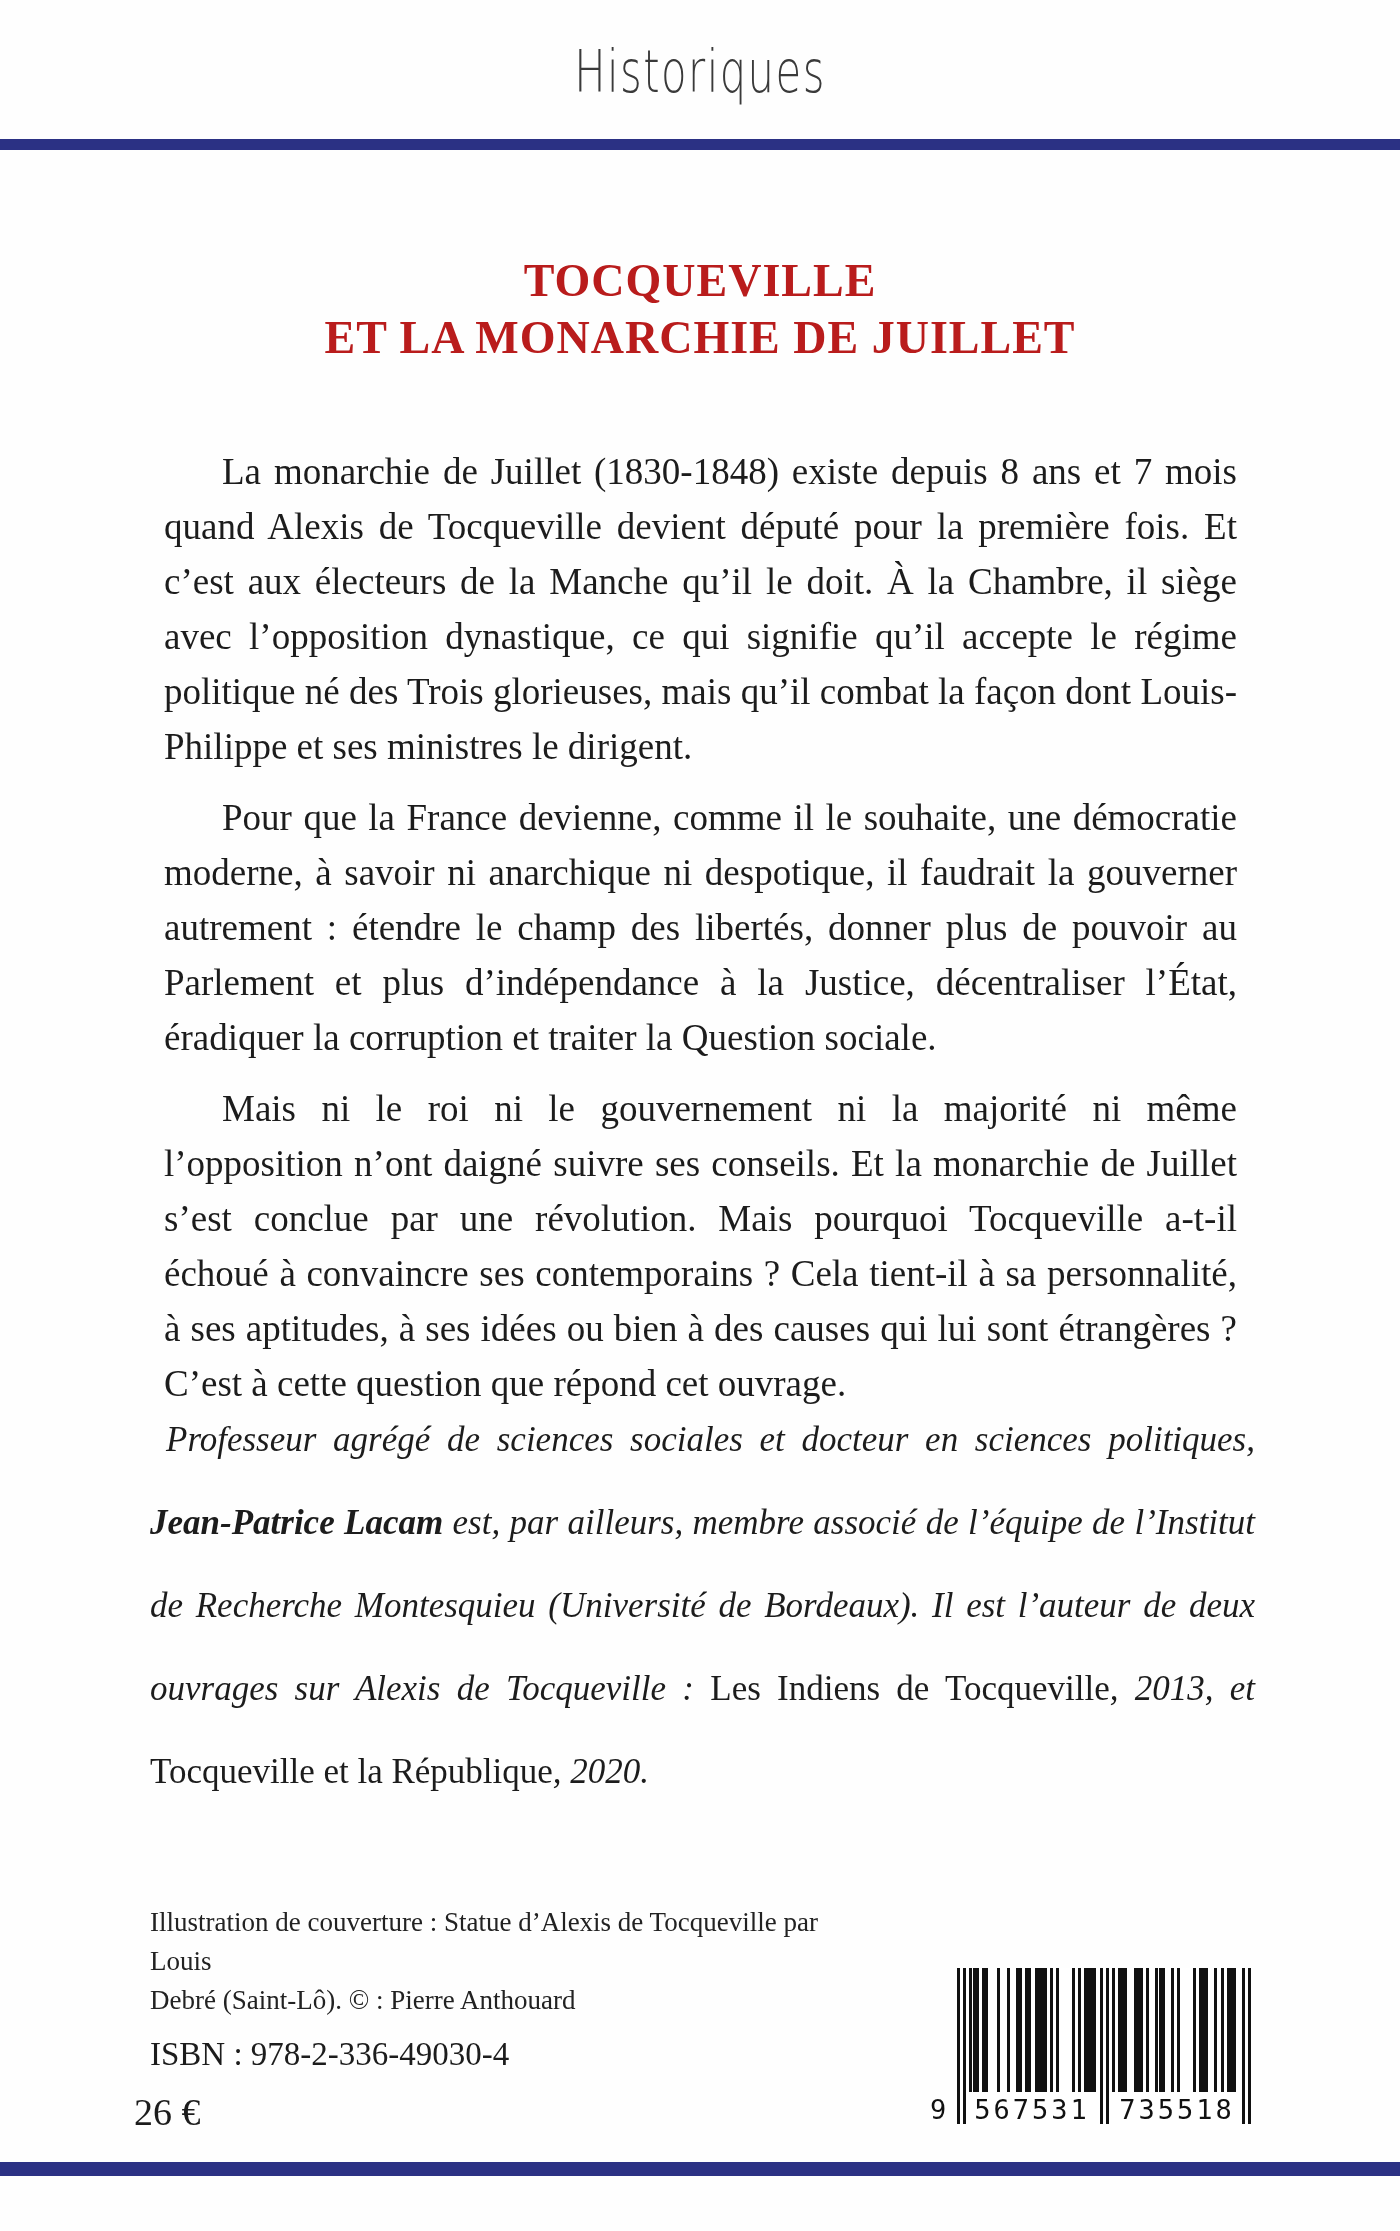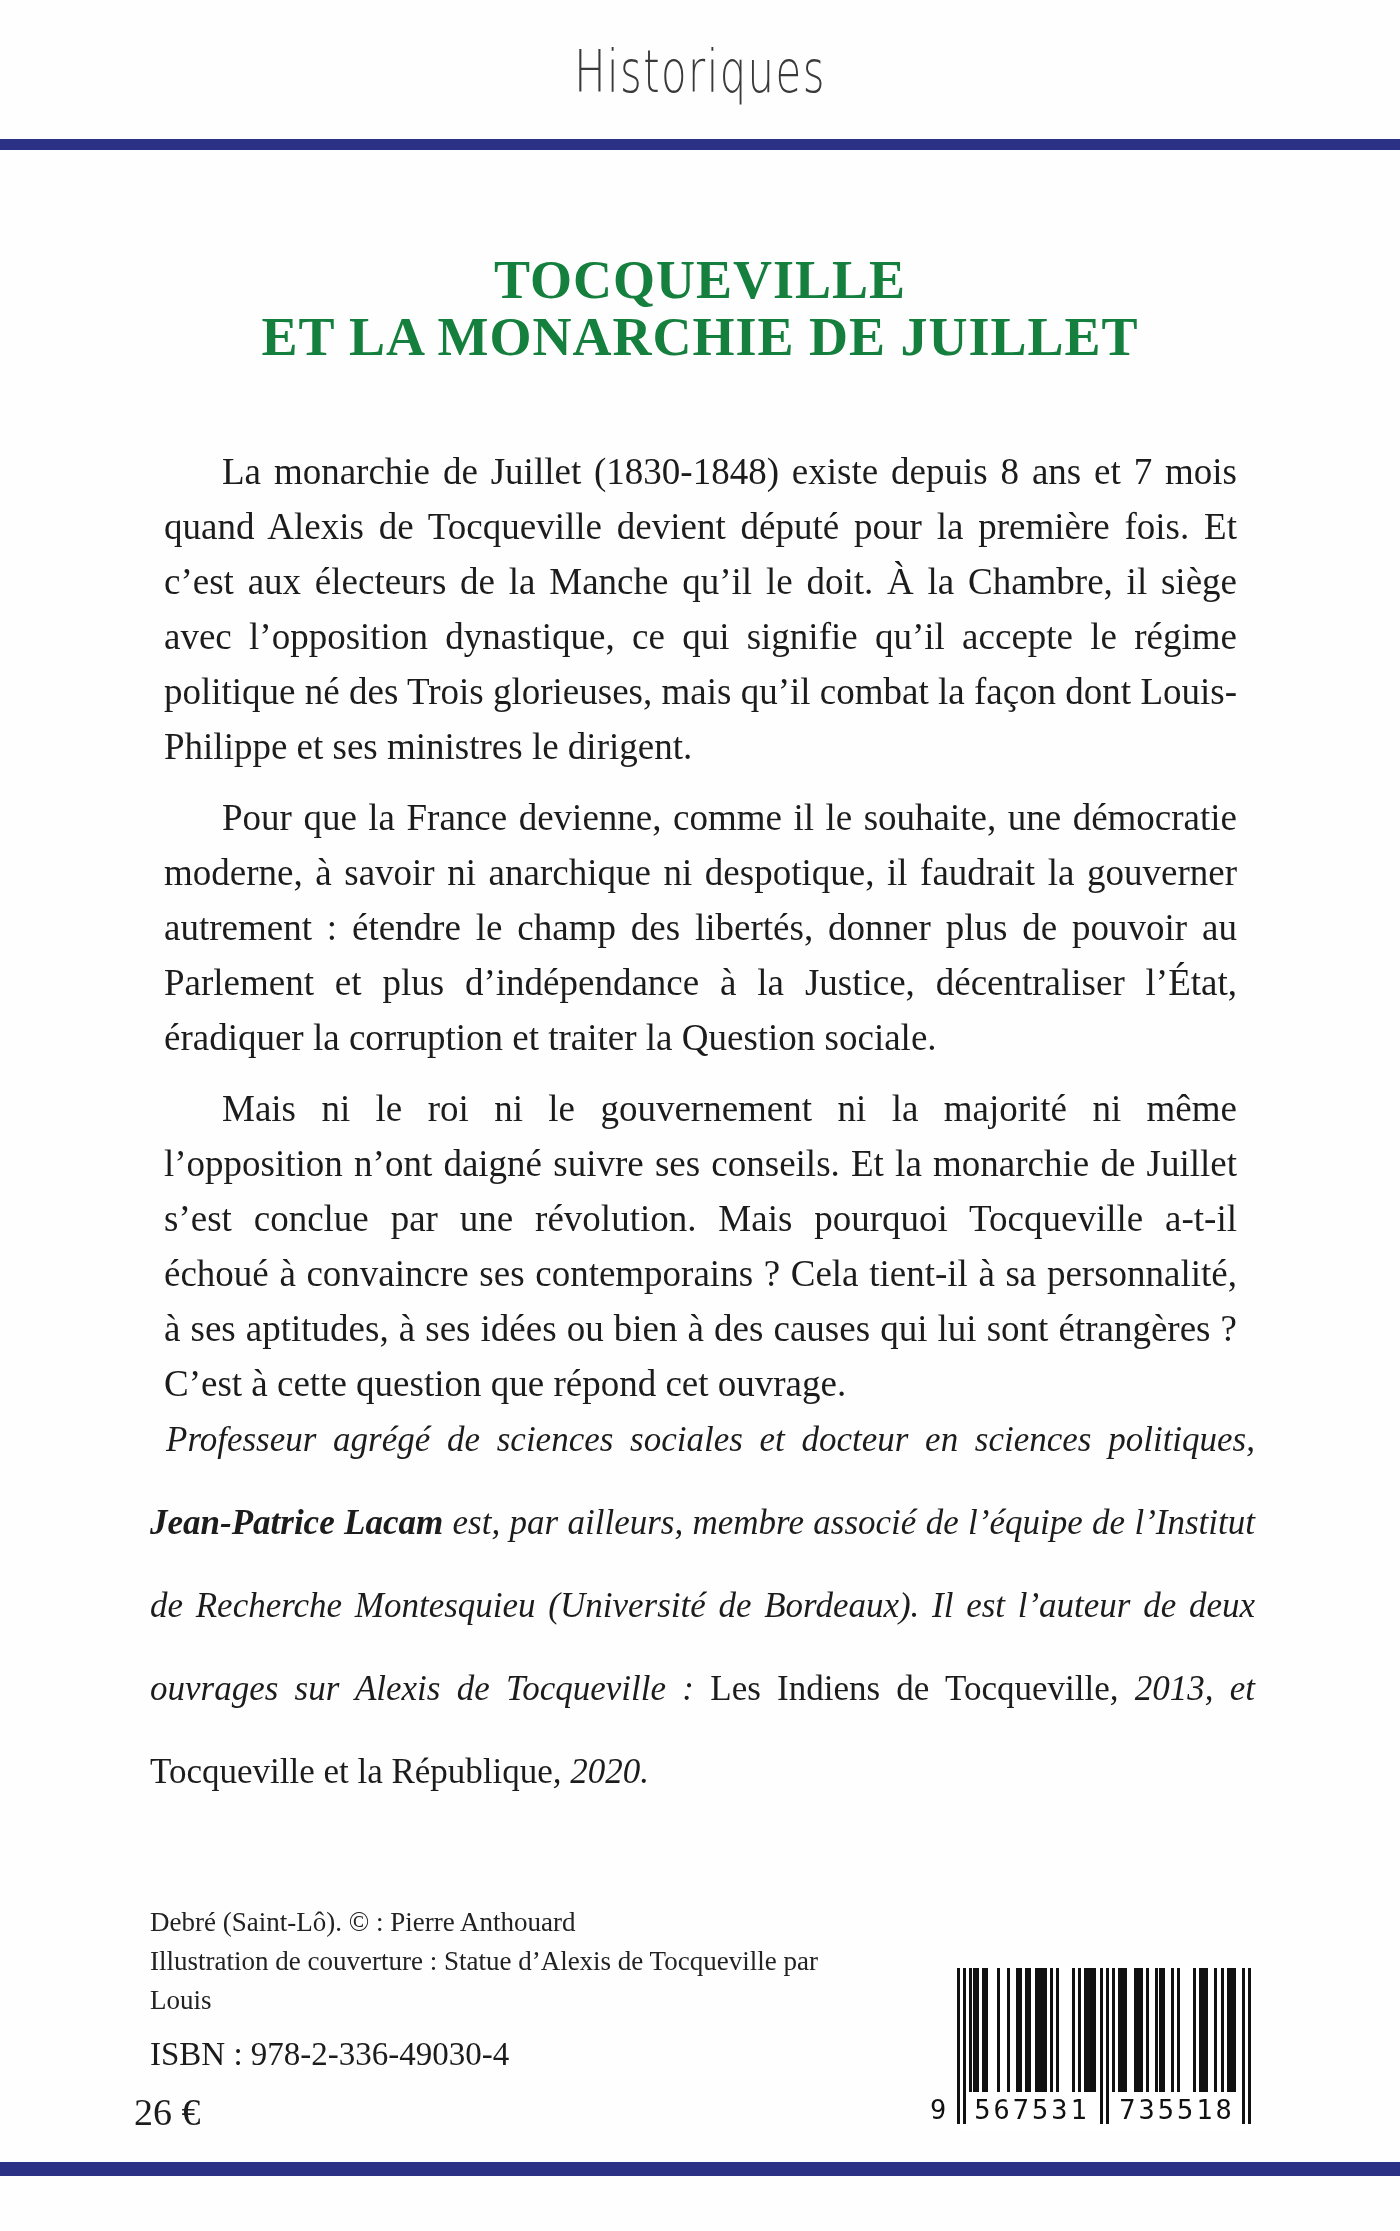--- a/index.html
+++ b/index.html
@@ -14,22 +14,22 @@
     text-align:center; font-family:"DejaVu Sans",sans-serif;
     font-weight:200; font-size:58px; color:#3a3a3a; letter-spacing:2px;
     transform:scaleX(0.72); transform-origin:50% 50%;
   }
   .rule{position:absolute; left:0; width:100%; background:#2b3184;}
   .rule.top{top:139px; height:11px;}
   .rule.bottom{top:2162px; height:14px;}
   
   .title{
     position:absolute; top:252px; left:0; width:100%;
-    text-align:center; color:#15803d; font-weight:bold;
-    font-size:54px; line-height:57px; letter-spacing:1px;
+    text-align:center; color:#b91c1c; font-weight:bold;
+    font-size:46px; line-height:57px; letter-spacing:1px;
   }
   
   .synopsis{
     position:absolute; top:428px; left:148px; width:1105px;
     font-size:37px; line-height:55px; text-align:justify;
   }
   .synopsis p{margin:16px; text-indent:58px;}
   
   .bio{
     position:absolute; top:1398px; left:150px; width:1105px;
@@ -75,22 +75,22 @@
 
   <div class="synopsis">
     <p>La monarchie de Juillet (1830-1848) existe depuis 8 ans et 7 mois quand Alexis de Tocqueville devient député pour la première fois. Et c’est aux électeurs de la Manche qu’il le doit. À la Chambre, il siège avec l’opposition dynastique, ce qui signifie qu’il accepte le régime politique né des Trois glorieuses, mais qu’il combat la façon dont Louis-Philippe et ses ministres le dirigent.</p>
     <p>Pour que la France devienne, comme il le souhaite, une démocratie moderne, à savoir ni anarchique ni despotique, il faudrait la gouverner autrement : étendre le champ des libertés, donner plus de pouvoir au Parlement et plus d’indépendance à la Justice, décentraliser l’État, éradiquer la corruption et traiter la Question sociale.</p>
     <p>Mais ni le roi ni le gouvernement ni la majorité ni même l’opposition n’ont daigné suivre ses conseils. Et la monarchie de Juillet s’est conclue par une révolution. Mais pourquoi Tocqueville a-t-il échoué à convaincre ses contemporains ? Cela tient-il à sa personnalité, à ses aptitudes, à ses idées ou bien à des causes qui lui sont étrangères ? C’est à cette question que répond cet ouvrage.</p>
   </div>
 
   <div class="bio"><span class="seg-i">Professeur agrégé de sciences sociales et docteur en sciences politiques, </span><span class="seg-bi">Jean-Patrice Lacam</span><span class="seg-i"> est, par ailleurs, membre associé de l’équipe de l’Institut de Recherche Montesquieu (Université de Bordeaux). Il est l’auteur de deux ouvrages sur Alexis de Tocqueville : </span><span class="seg-r">Les Indiens de Tocqueville</span><span class="seg-i">, 2013, et </span><span class="seg-r">Tocqueville et la République</span><span class="seg-i">, 2020.</span></div>
 
   <div class="credit">
+    <div>Illustration de couverture : Statue d’Alexis de Tocqueville par Louis</div>
     <div>Debré (Saint-Lô). © : Pierre Anthouard</div>
-    <div>Illustration de couverture : Statue d’Alexis de Tocqueville par Louis</div>
   </div>
 
   <div class="isbn">ISBN : 978-2-336-49030-4</div>
   <div class="price">26 €</div>
 
   <div class="barcode">
     <div class="bars" id="barcode-bars">
         <span class="bar" style="left: 0px; width: 3.1px; height: 156px;"></span>
         <span class="bar" style="left: 6.2px; width: 3.1px; height: 156px;"></span>
         <span class="bar" style="left: 12.4px; width: 3.1px; height: 124px;"></span>

